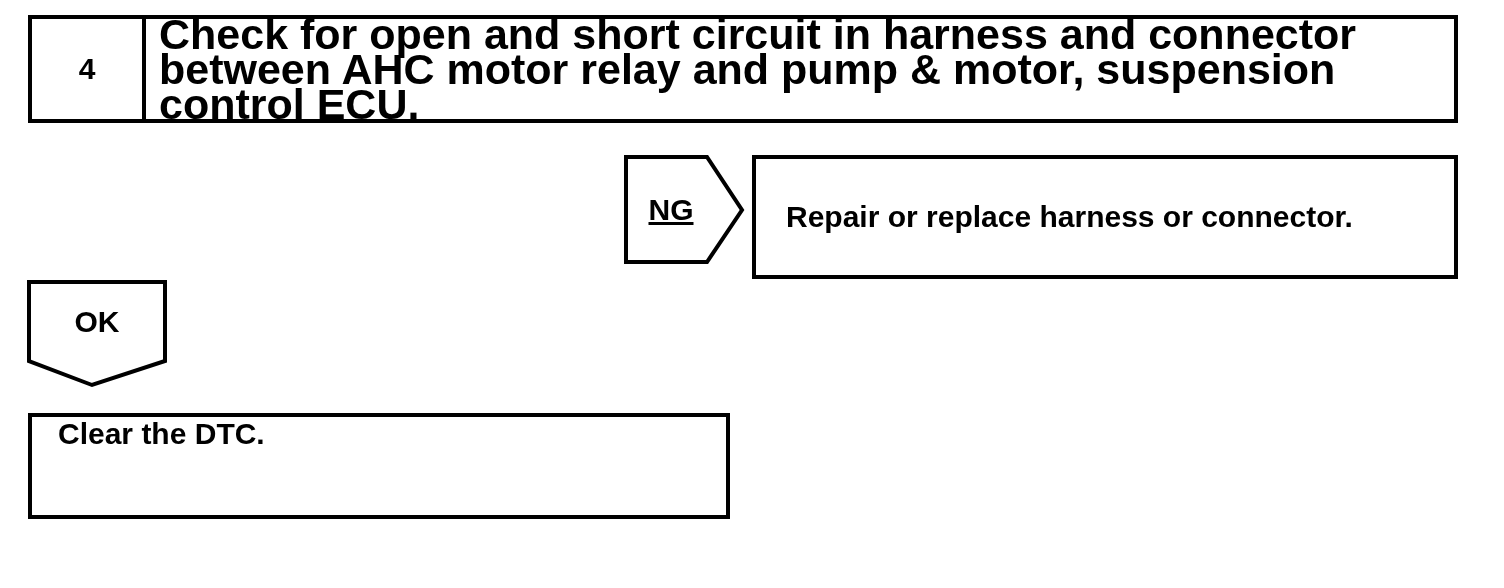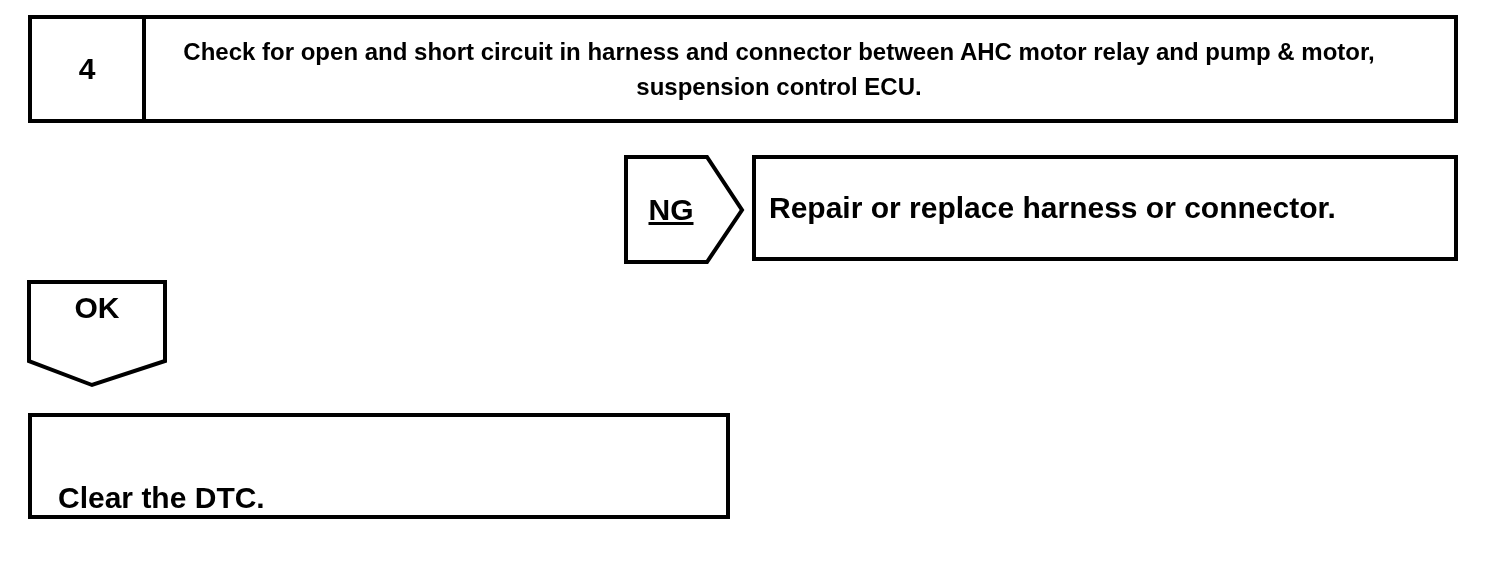--- a/index.html
+++ b/index.html
@@ -42,23 +42,22 @@
   }
   .step-text-cell {
     flex: 1;
     display: flex;
     align-items: center;
     padding-left: 13px;
   }
   .step-text-cell span {
     display: block;
     width: 1240px;
-    font-size: 24px;
+    font-size: 43px;
     line-height: 35px;
-    text-align: center;
   }
   
   .ng-shape-svg {
     position: absolute;
     left: 624px;
     top: 155px;
     width: 122px;
     height: 110px;
   }
   .ng-label {
@@ -71,53 +70,53 @@
     align-items: center;
     justify-content: center;
     font-size: 30px;
     text-decoration: underline;
   }
   
   .repair-box {
     left: 752px;
     top: 155px;
     width: 706px;
-    height: 106px;
+    height: 124px;
     display: flex;
     align-items: center;
-    padding-left: 13px;
+    padding-left: 30px;
     font-size: 30px;
   }
   
   .ok-shape-svg {
     position: absolute;
     left: 27px;
     top: 280px;
     width: 142px;
     height: 110px;
   }
   .ok-label {
     position: absolute;
     left: 29px;
-    top: 268px;
+    top: 282px;
     width: 136px;
     height: 79px;
     display: flex;
     align-items: center;
     justify-content: center;
     font-size: 30px;
   }
   
   .clear-box {
     left: 28px;
     top: 413px;
     width: 702px;
     height: 106px;
     display: flex;
-    align-items: flex-end;
+    align-items: flex-start;
     padding-left: 26px;
     font-size: 30px;
   }
   polygon {
     fill: #ffffff;
     stroke: #000000;
     stroke-width: 4;
     stroke-linejoin: miter;
   }
 </style>

